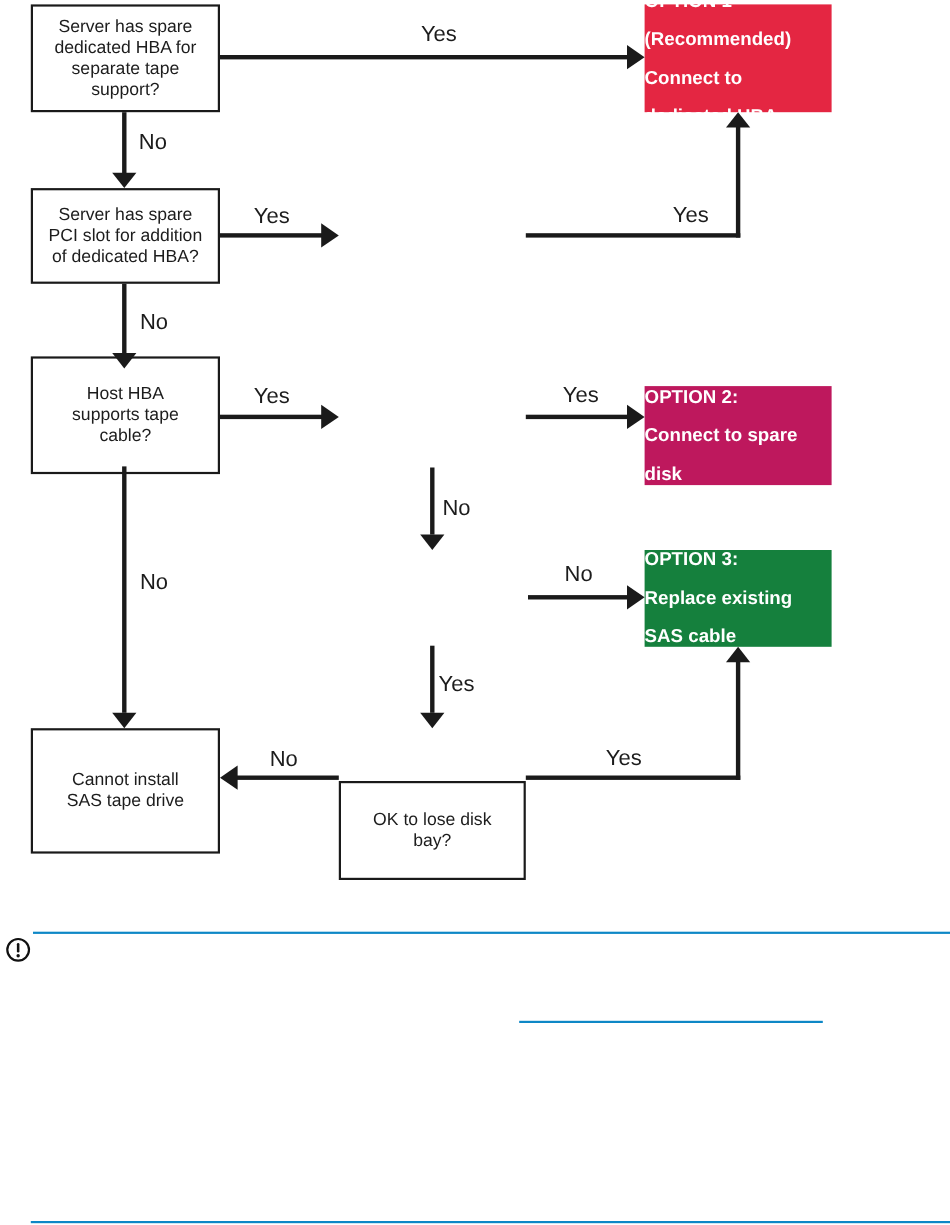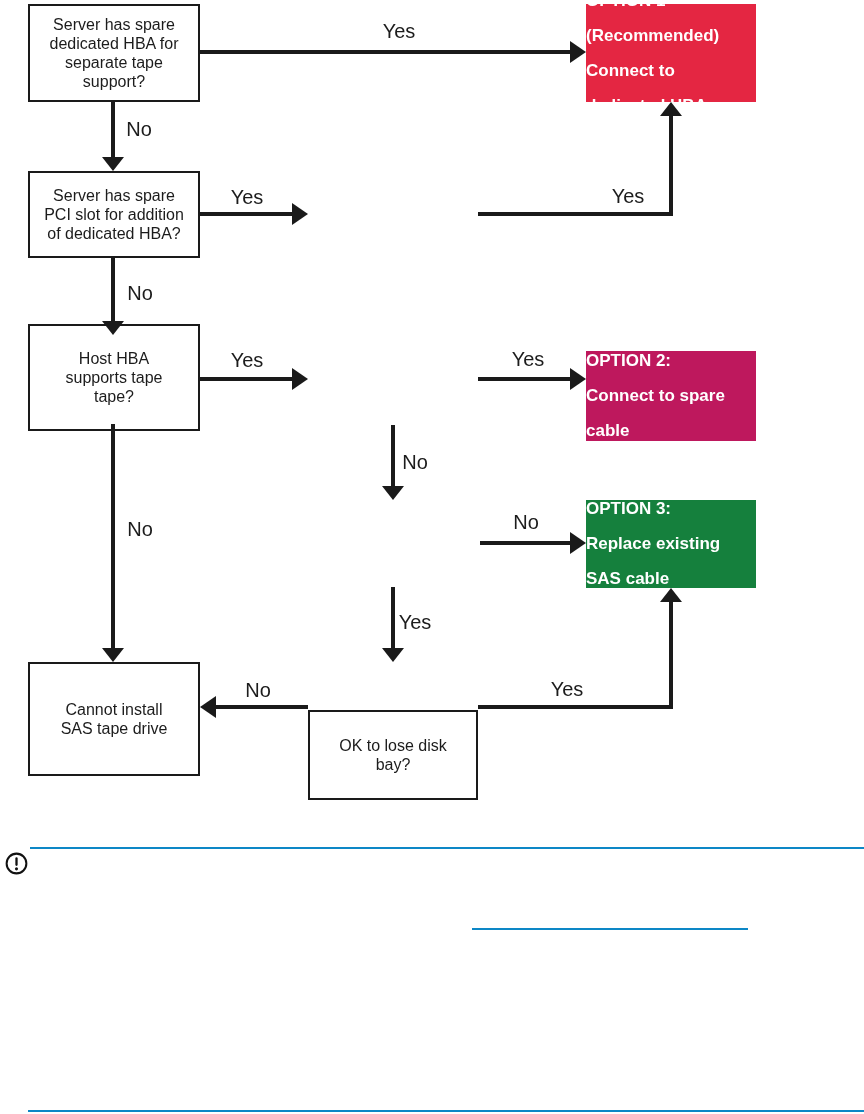--- a/index.html
+++ b/index.html
@@ -144,21 +144,21 @@
       <span>PCI slot for addition</span>
       <span>of dedicated HBA?</span>
     </div>
   </div>
 
 
   <div class="qbox" id="b-q3">
     <div>
       <span>Host HBA</span>
       <span>supports tape</span>
-      <span>tape?</span>
+      <span>cable?</span>
     </div>
   </div>
 
 
 
   <div class="qbox" id="b-q6">
     <div>
       <span>OK to lose disk</span>
       <span>bay?</span>
     </div>
@@ -174,21 +174,21 @@
   <div class="obox" id="b-o1">
     <span>OPTION 1</span>
     <span>(Recommended)</span>
     <span>Connect to</span>
     <span>dedicated HBA</span>
   </div>
 
   <div class="obox" id="b-o2">
     <span>OPTION 2:</span>
     <span>Connect to spare</span>
-    <span>cable</span>
+    <span>disk</span>
   </div>
 
   <div class="obox" id="b-o3">
     <span>OPTION 3:</span>
     <span>Replace existing</span>
     <span>SAS cable</span>
   </div>
 
   <div class="stem" id="a1s"></div>
   <div class="head right" id="a1h"></div>

